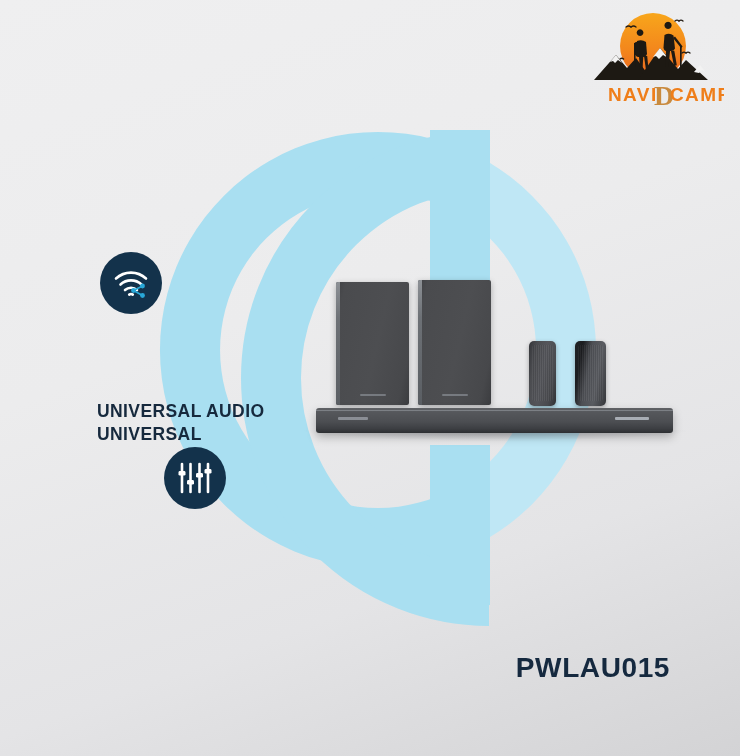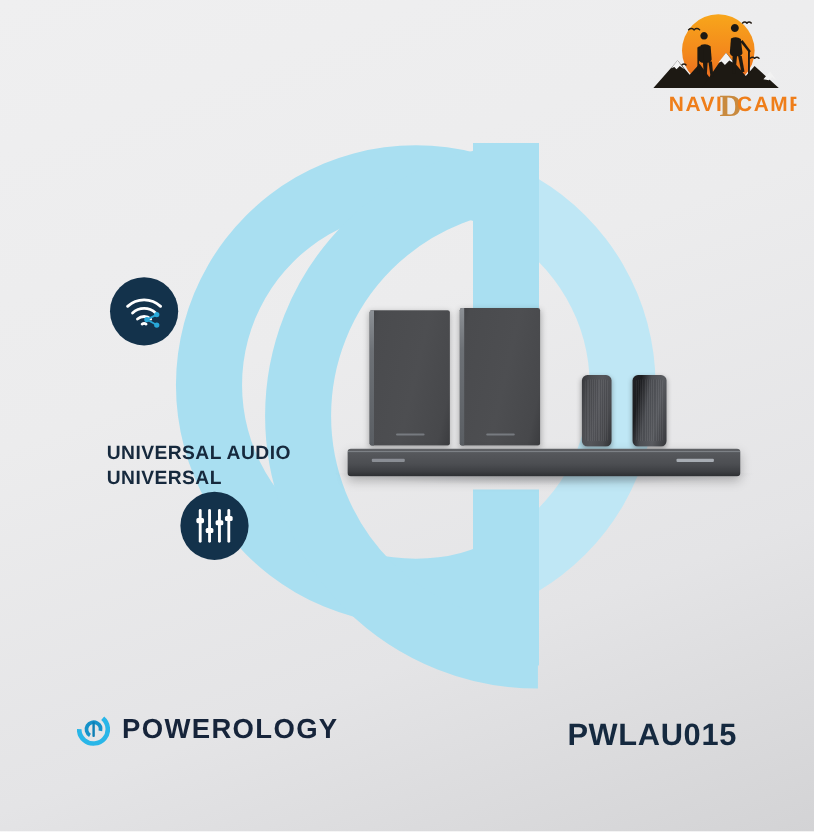--- a/index.html
+++ b/index.html
@@ -304,24 +304,16 @@
     </div>
 
     <div class="shelf-shadow"></div>
 
     <div class="soundbar">
       <div class="sb-mark l"></div>
       <div class="sb-mark r"></div>
     </div>
   </div>
 
-  <div class="footer-brand">
-    <svg width="30" height="30" viewBox="0 0 30 30">
-      <circle cx="15" cy="15" r="13" fill="none" stroke="#29b6e8" stroke-width="4.2" stroke-dasharray="52 30" transform="rotate(-50 15 15)"></circle>
-      <circle cx="15" cy="15" r="6.4" fill="none" stroke="#1592c9" stroke-width="3.4" stroke-dasharray="28 14" transform="rotate(120 15 15)"></circle>
-      <rect x="14" y="8" width="2.2" height="14" rx="1" fill="#0e7fb5"></rect>
-    </svg>
-    <div class="footer-brand-text">POWEROLOGY</div>
-  </div>
 
   <div class="sku">PWLAU015</div>
 
 </div>
 
 </body></html>

